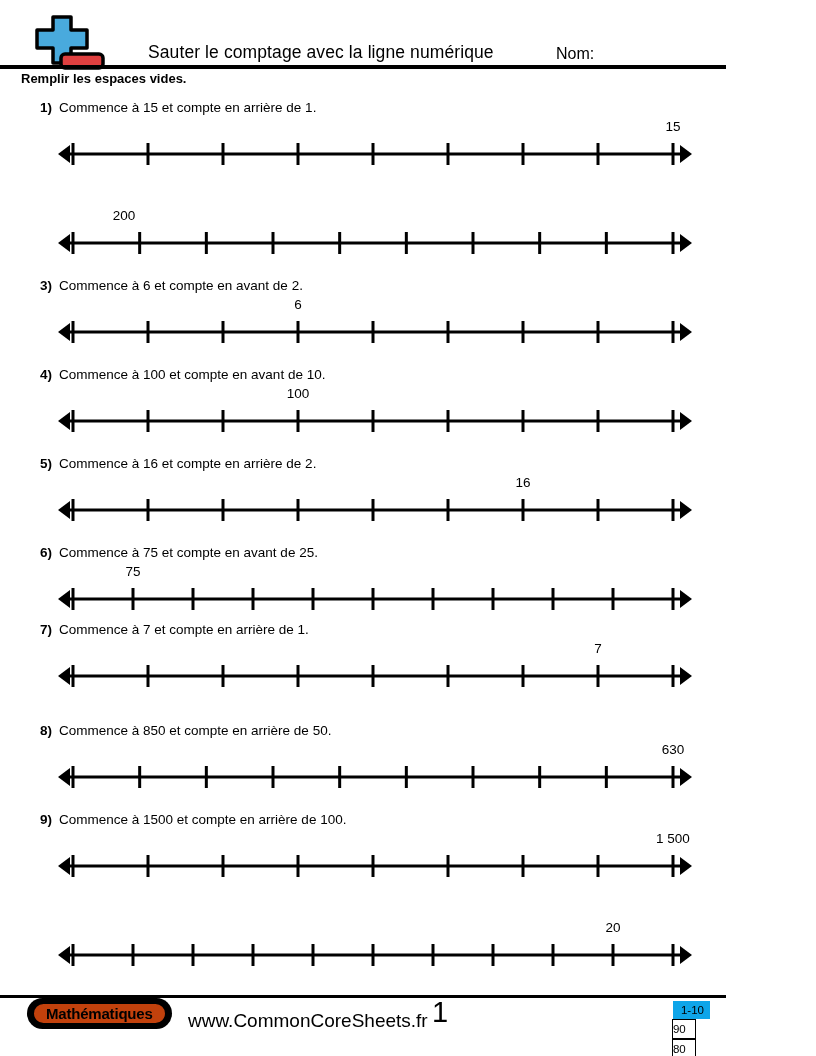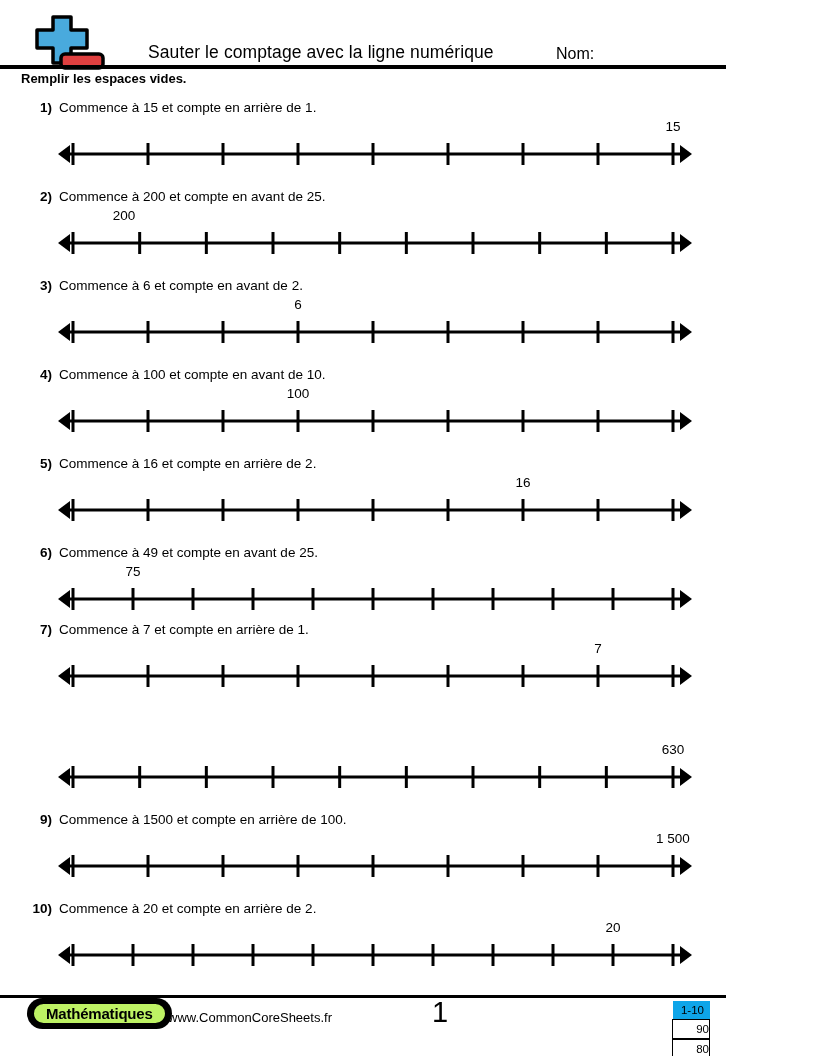--- a/index.html
+++ b/index.html
@@ -16,28 +16,28 @@
   
   .problem{position:absolute;left:0;width:816px;height:89px;}
   .q{position:absolute;left:30px;top:4px;font-size:13.5px;white-space:nowrap;}
   .qnum{display:inline-block;min-width:22px;text-align:right;font-weight:bold;}
   .qtext{margin-left:7px;}
   .given{position:absolute;top:23px;width:90px;margin-left:-45px;text-align:center;font-size:13.5px;}
   .nline{position:absolute;left:55px;top:44px;width:640px;height:28px;}
   
   #footer-rule{position:absolute;left:0;top:995px;width:816px;height:3px;background:#000;}
   #brand-badge{position:absolute;left:27px;top:998px;background:#000;border-radius:16px;padding:4px 5px;}
-  #brand-inner{background:#bef264;border:2px solid #000;border-radius:12px;padding:1px 12px;
+  #brand-inner{background:#c2410c;border:2px solid #000;border-radius:12px;padding:1px 12px;
     font-size:15px;font-weight:bold;letter-spacing:-.2px;white-space:nowrap;}
-  #website{position:absolute;left:168px;top:1010px;font-size:13px;}
+  #website{position:absolute;left:188px;top:1010px;font-size:19px;}
   #page-num{position:absolute;left:432px;top:996px;font-size:29px;}
   #score-strip{position:absolute;right:16px;top:1001px;display:flex;align-items:stretch;height:18px;
     font-size:11.5px;line-height:18px;}
   #score-range{padding:0 6px 0 8px;}
-  .score-cell{width:22px;text-align:right;border:1px solid #000;margin-left:-1px;background:#fff;padding-left:14px;}
+  .score-cell{width:22px;text-align:left;border:1px solid #000;margin-left:-1px;background:#fff;}
   .score-cell.low{background:inherit;}
 </style>
 </head>
 <body>
 
 <div id="page">
 
   <svg id="logo" viewBox="0 0 80 58">
     <path d="M 23 3 H 41 V 16 H 57 V 34 H 41 V 49 H 23 V 34 H 7 V 16 H 23 Z" fill="#49aadd" stroke="#000" stroke-width="3.5" stroke-linejoin="round"></path>
     <rect x="31" y="40" width="42" height="14" rx="4" fill="#e04040" stroke="#000" stroke-width="3.5"></rect>
@@ -63,23 +63,20 @@
           <line x1="243" x2="243" y1="3" y2="25" stroke="#000000" stroke-width="3"></line>
           <line x1="318" x2="318" y1="3" y2="25" stroke="#000000" stroke-width="3"></line>
           <line x1="393" x2="393" y1="3" y2="25" stroke="#000000" stroke-width="3"></line>
           <line x1="468" x2="468" y1="3" y2="25" stroke="#000000" stroke-width="3"></line>
           <line x1="543" x2="543" y1="3" y2="25" stroke="#000000" stroke-width="3"></line>
           <line x1="618" x2="618" y1="3" y2="25" stroke="#000000" stroke-width="3"></line>
         </svg>
     </div>
 
     <div class="problem" style="top: 185px;">
-      <div class="q">
-        <span class="qnum">2)</span><span class="qtext">Commence à 200 et compte en avant de 25.</span>
-      </div>
       <span class="given" style="left: 124px;">200</span>
       <svg class="nline" viewBox="0 0 640 28">
         <line class="mainline" x1="6" y1="14" x2="634" y2="14" stroke="#000" stroke-width="3"></line>
         <polygon points="3,14 15,5 15,23" fill="#000"></polygon>
         <polygon points="637,14 625,5 625,23" fill="#000"></polygon>
       <line x1="18" x2="18" y1="3" y2="25" stroke="#000000" stroke-width="3"></line>
           <line x1="84.66666666666667" x2="84.66666666666667" y1="3" y2="25" stroke="#000000" stroke-width="3"></line>
           <line x1="151.33333333333334" x2="151.33333333333334" y1="3" y2="25" stroke="#000000" stroke-width="3"></line>
           <line x1="218" x2="218" y1="3" y2="25" stroke="#000000" stroke-width="3"></line>
           <line x1="284.6666666666667" x2="284.6666666666667" y1="3" y2="25" stroke="#000000" stroke-width="3"></line>
@@ -149,21 +146,21 @@
           <line x1="318" x2="318" y1="3" y2="25" stroke="#000000" stroke-width="3"></line>
           <line x1="393" x2="393" y1="3" y2="25" stroke="#000000" stroke-width="3"></line>
           <line x1="468" x2="468" y1="3" y2="25" stroke="#000000" stroke-width="3"></line>
           <line x1="543" x2="543" y1="3" y2="25" stroke="#000000" stroke-width="3"></line>
           <line x1="618" x2="618" y1="3" y2="25" stroke="#000000" stroke-width="3"></line>
         </svg>
     </div>
 
     <div class="problem" style="top: 541px;">
       <div class="q">
-        <span class="qnum">6)</span><span class="qtext">Commence à 49 et compte en avant de 25.</span>
+        <span class="qnum">6)</span><span class="qtext">Commence à 75 et compte en avant de 25.</span>
       </div>
       <span class="given" style="left: 133px;">75</span>
       <svg class="nline" viewBox="0 0 640 28">
         <line class="mainline" x1="6" y1="14" x2="634" y2="14" stroke="#000" stroke-width="3"></line>
         <polygon points="3,14 15,5 15,23" fill="#000"></polygon>
         <polygon points="637,14 625,5 625,23" fill="#000"></polygon>
       <line x1="18" x2="18" y1="3" y2="25" stroke="#000000" stroke-width="3"></line>
           <line x1="78" x2="78" y1="3" y2="25" stroke="#000000" stroke-width="3"></line>
           <line x1="138" x2="138" y1="3" y2="25" stroke="#000000" stroke-width="3"></line>
           <line x1="198" x2="198" y1="3" y2="25" stroke="#000000" stroke-width="3"></line>
@@ -192,20 +189,23 @@
           <line x1="243" x2="243" y1="3" y2="25" stroke="#000000" stroke-width="3"></line>
           <line x1="318" x2="318" y1="3" y2="25" stroke="#000000" stroke-width="3"></line>
           <line x1="393" x2="393" y1="3" y2="25" stroke="#000000" stroke-width="3"></line>
           <line x1="468" x2="468" y1="3" y2="25" stroke="#000000" stroke-width="3"></line>
           <line x1="543" x2="543" y1="3" y2="25" stroke="#000000" stroke-width="3"></line>
           <line x1="618" x2="618" y1="3" y2="25" stroke="#000000" stroke-width="3"></line>
         </svg>
     </div>
 
     <div class="problem" style="top: 719px;">
+      <div class="q">
+        <span class="qnum">8)</span><span class="qtext">Commence à 850 et compte en arrière de 50.</span>
+      </div>
       <span class="given" style="left: 673px;">630</span>
       <svg class="nline" viewBox="0 0 640 28">
         <line class="mainline" x1="6" y1="14" x2="634" y2="14" stroke="#000" stroke-width="3"></line>
         <polygon points="3,14 15,5 15,23" fill="#000"></polygon>
         <polygon points="637,14 625,5 625,23" fill="#000"></polygon>
       <line x1="18" x2="18" y1="3" y2="25" stroke="#000000" stroke-width="3"></line>
           <line x1="84.66666666666667" x2="84.66666666666667" y1="3" y2="25" stroke="#000000" stroke-width="3"></line>
           <line x1="151.33333333333334" x2="151.33333333333334" y1="3" y2="25" stroke="#000000" stroke-width="3"></line>
           <line x1="218" x2="218" y1="3" y2="25" stroke="#000000" stroke-width="3"></line>
           <line x1="284.6666666666667" x2="284.6666666666667" y1="3" y2="25" stroke="#000000" stroke-width="3"></line>
@@ -232,23 +232,20 @@
           <line x1="243" x2="243" y1="3" y2="25" stroke="#000000" stroke-width="3"></line>
           <line x1="318" x2="318" y1="3" y2="25" stroke="#000000" stroke-width="3"></line>
           <line x1="393" x2="393" y1="3" y2="25" stroke="#000000" stroke-width="3"></line>
           <line x1="468" x2="468" y1="3" y2="25" stroke="#000000" stroke-width="3"></line>
           <line x1="543" x2="543" y1="3" y2="25" stroke="#000000" stroke-width="3"></line>
           <line x1="618" x2="618" y1="3" y2="25" stroke="#000000" stroke-width="3"></line>
         </svg>
     </div>
 
     <div class="problem" style="top: 897px;">
-      <div class="q">
-        <span class="qnum">10)</span><span class="qtext">Commence à 20 et compte en arrière de 2.</span>
-      </div>
       <span class="given" style="left: 613px;">20</span>
       <svg class="nline" viewBox="0 0 640 28">
         <line class="mainline" x1="6" y1="14" x2="634" y2="14" stroke="#000" stroke-width="3"></line>
         <polygon points="3,14 15,5 15,23" fill="#000"></polygon>
         <polygon points="637,14 625,5 625,23" fill="#000"></polygon>
       <line x1="18" x2="18" y1="3" y2="25" stroke="#000000" stroke-width="3"></line>
           <line x1="78" x2="78" y1="3" y2="25" stroke="#000000" stroke-width="3"></line>
           <line x1="138" x2="138" y1="3" y2="25" stroke="#000000" stroke-width="3"></line>
           <line x1="198" x2="198" y1="3" y2="25" stroke="#000000" stroke-width="3"></line>
           <line x1="258" x2="258" y1="3" y2="25" stroke="#000000" stroke-width="3"></line>

